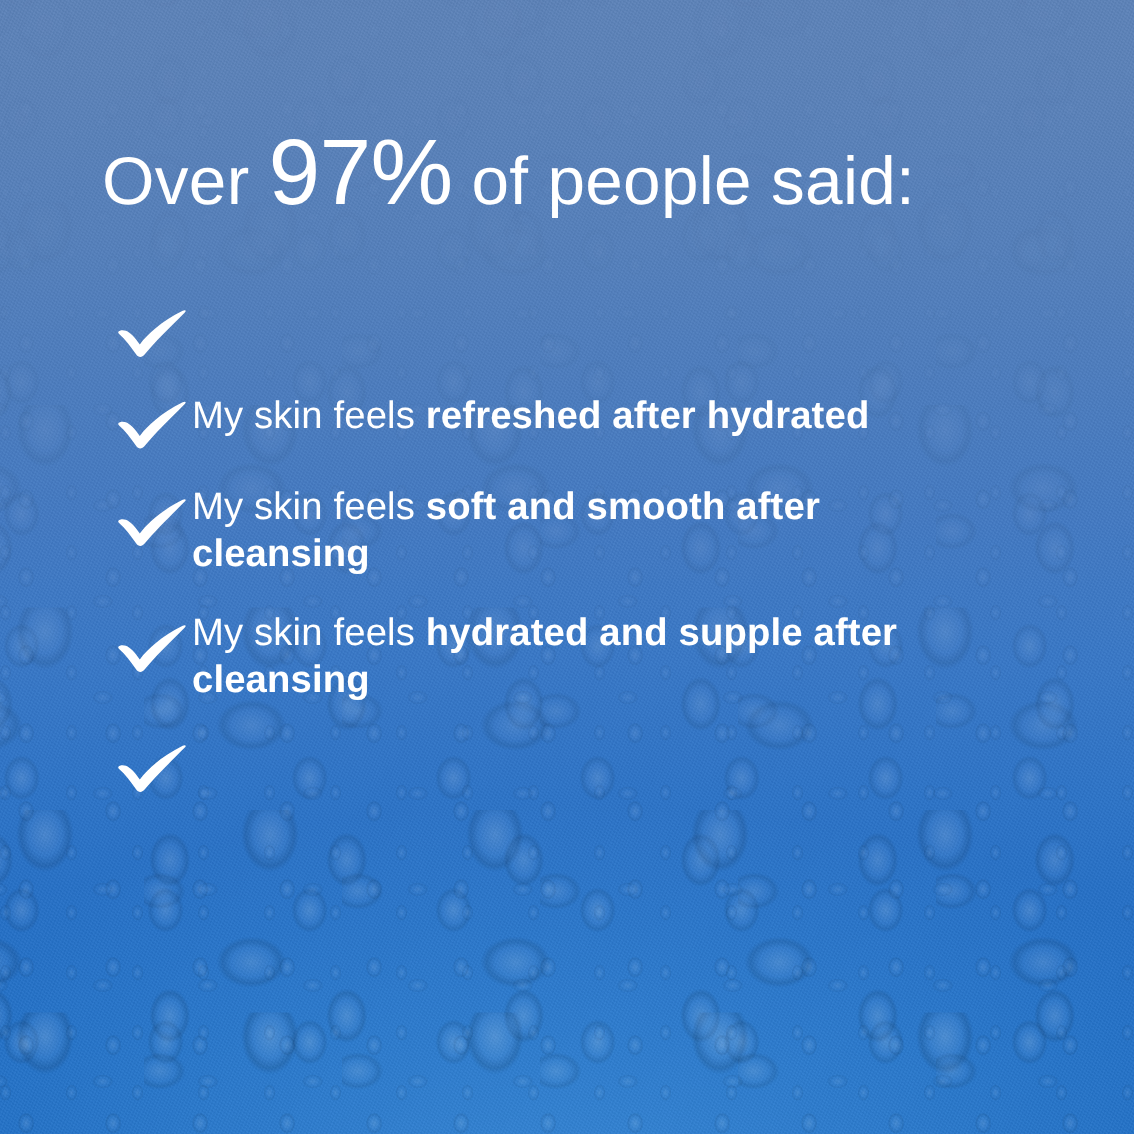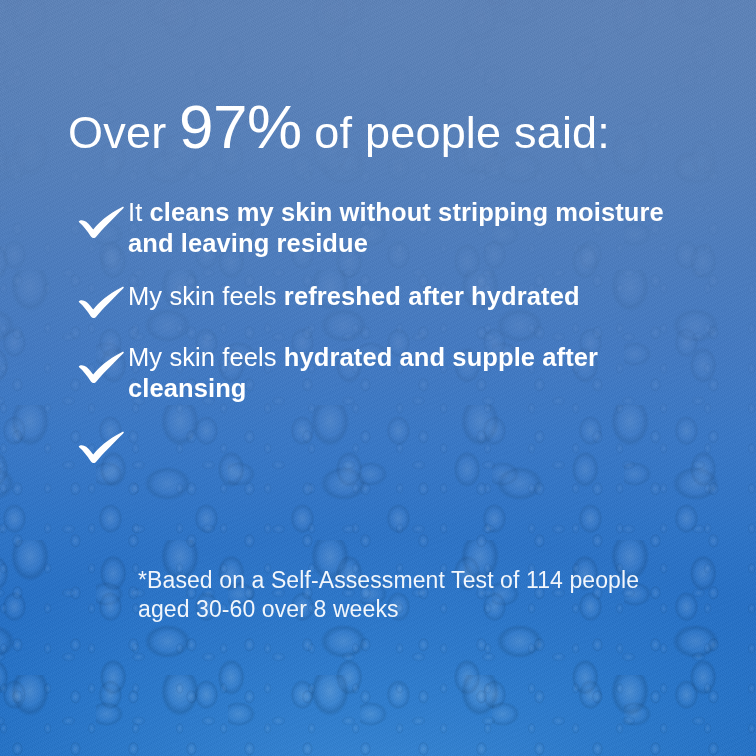--- a/index.html
+++ b/index.html
@@ -79,21 +79,21 @@
   
   .content {
     position: relative;
     z-index: 2;
     height: 100%;
   }
 
   .headline {
     position: absolute;
     left: 68px;
-    top: 96px;
+    top: 85px;
     color: #ffffff;
     font-size: 45px;
     font-weight: 400;
     letter-spacing: 0.2px;
     white-space: nowrap;
     line-height: 1;
   }
   .headline .big {
     font-size: 62px;
     font-weight: 400;
@@ -166,57 +166,66 @@
 
       <div class="bullet">
         <span class="check">
           <svg viewBox="0 0 52 40" xmlns="http://www.w3.org/2000/svg" aria-hidden="true">
             <path d="M4 20.5 C7.5 19.4 11.2 21.8 14.6 26.2 C15.6 27.5 16.4 28.6 17.2 29.6
                      C22.5 22.6 31.5 14.4 45.8 7.2 C47.4 6.4 48.6 7.0 47.2 8.4
                      C36.0 19.6 27.0 28.4 20.4 36.4 C18.6 38.6 16.2 38.4 14.7 36.2
                      C11.2 31.0 7.4 26.0 3.4 22.6 C2.4 21.8 2.7 20.9 4 20.5 Z" fill="#ffffff"></path>
           </svg>
         </span>
-        <div class="btext"><span>It </span><b>cleans my skin without stripping moisture and leaving residue</b></div>
       </div>
 
       <div class="bullet single">
         <span class="check">
           <svg viewBox="0 0 52 40" xmlns="http://www.w3.org/2000/svg" aria-hidden="true">
             <path d="M4 20.5 C7.5 19.4 11.2 21.8 14.6 26.2 C15.6 27.5 16.4 28.6 17.2 29.6
                      C22.5 22.6 31.5 14.4 45.8 7.2 C47.4 6.4 48.6 7.0 47.2 8.4
                      C36.0 19.6 27.0 28.4 20.4 36.4 C18.6 38.6 16.2 38.4 14.7 36.2
                      C11.2 31.0 7.4 26.0 3.4 22.6 C2.4 21.8 2.7 20.9 4 20.5 Z" fill="#ffffff"></path>
           </svg>
         </span>
         <div class="btext"><span>My skin feels </span><b>refreshed after hydrated</b></div>
       </div>
 
-
       <div class="bullet">
         <span class="check">
           <svg viewBox="0 0 52 40" xmlns="http://www.w3.org/2000/svg" aria-hidden="true">
             <path d="M4 20.5 C7.5 19.4 11.2 21.8 14.6 26.2 C15.6 27.5 16.4 28.6 17.2 29.6
                      C22.5 22.6 31.5 14.4 45.8 7.2 C47.4 6.4 48.6 7.0 47.2 8.4
                      C36.0 19.6 27.0 28.4 20.4 36.4 C18.6 38.6 16.2 38.4 14.7 36.2
                      C11.2 31.0 7.4 26.0 3.4 22.6 C2.4 21.8 2.7 20.9 4 20.5 Z" fill="#ffffff"></path>
           </svg>
         </span>
+        <div class="btext"><span>My skin feels </span><b>soft and smooth after cleansing</b></div>
+      </div>
+
+      <div class="bullet">
+        <span class="check">
+          <svg viewBox="0 0 52 40" xmlns="http://www.w3.org/2000/svg" aria-hidden="true">
+            <path d="M4 20.5 C7.5 19.4 11.2 21.8 14.6 26.2 C15.6 27.5 16.4 28.6 17.2 29.6
+                     C22.5 22.6 31.5 14.4 45.8 7.2 C47.4 6.4 48.6 7.0 47.2 8.4
+                     C36.0 19.6 27.0 28.4 20.4 36.4 C18.6 38.6 16.2 38.4 14.7 36.2
+                     C11.2 31.0 7.4 26.0 3.4 22.6 C2.4 21.8 2.7 20.9 4 20.5 Z" fill="#ffffff"></path>
+          </svg>
+        </span>
         <div class="btext"><span>My skin feels </span><b>hydrated and supple after cleansing</b></div>
       </div>
 
       <div class="bullet single">
         <span class="check">
           <svg viewBox="0 0 52 40" xmlns="http://www.w3.org/2000/svg" aria-hidden="true">
             <path d="M4 20.5 C7.5 19.4 11.2 21.8 14.6 26.2 C15.6 27.5 16.4 28.6 17.2 29.6
                      C22.5 22.6 31.5 14.4 45.8 7.2 C47.4 6.4 48.6 7.0 47.2 8.4
                      C36.0 19.6 27.0 28.4 20.4 36.4 C18.6 38.6 16.2 38.4 14.7 36.2
                      C11.2 31.0 7.4 26.0 3.4 22.6 C2.4 21.8 2.7 20.9 4 20.5 Z" fill="#ffffff"></path>
           </svg>
         </span>
       </div>
 
     </div>
 
-    <div class="footnote">*Based on a Self-Assessment Test of 114 people aged 30-60 over 8 weeks</div>
 
   </div>
 </div>
 
 </body></html>

